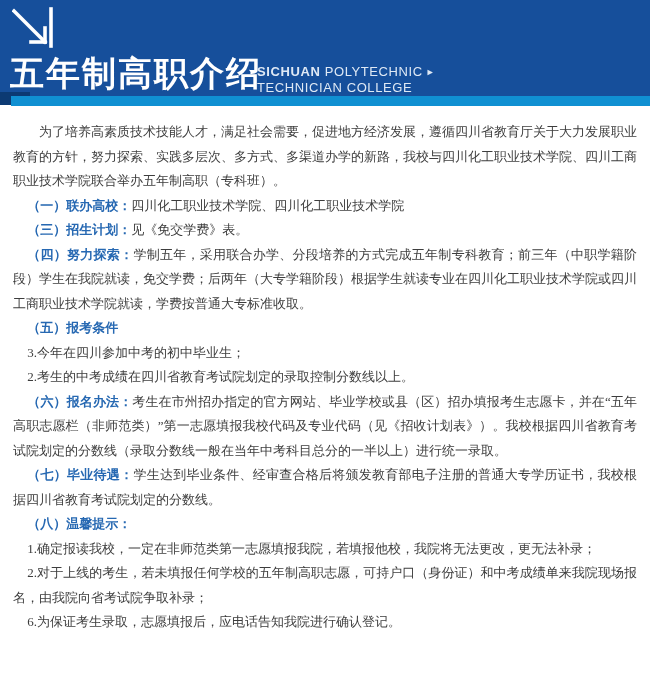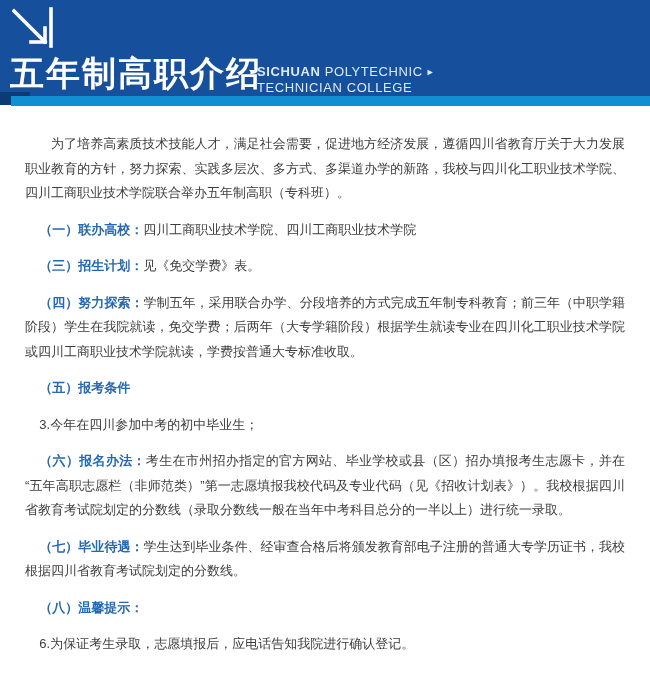--- a/index.html
+++ b/index.html
@@ -30,21 +30,21 @@
     position:absolute;left:257px;top:64px;
     color:var(--banner-subtext);font-size:13px;letter-spacing:.6px;line-height:15px;white-space:nowrap;
   }
   .banner-org .org-bold{font-weight:bold;}
   .banner-org .tri{font-size:9px;vertical-align:1px;margin-left:3px;}
   
   .content{
     padding:13px 13px 0 13px;
     font-size:13px;line-height:24.5px;color:var(--body-text);
   }
-  .content p{margin:12px;text-align:justify;}
+  .content p{margin:0;text-align:justify;font-family:Liberation Serif, serif;}
   .para-indent2{text-indent:2em;}
   .para-indent1{text-indent:1.1em;}
   .lbl{color:var(--heading-blue);font-weight:bold;}
 </style>
 </head>
 <body>
 
 <header class="banner">
   <div class="banner-bg"></div>
   <div class="banner-corner"></div>
@@ -58,29 +58,32 @@
   <h1 class="banner-title">五年制高职介绍</h1>
   <div class="banner-org">
     <div><span class="org-bold">SICHUAN</span> <span>POLYTECHNIC</span><span class="tri">►</span></div>
     <div>TECHNICIAN COLLEGE</div>
   </div>
 </header>
 
 <main class="content">
   <p class="para-indent2">为了培养高素质技术技能人才，满足社会需要，促进地方经济发展，遵循四川省教育厅关于大力发展职业教育的方针，努力探索、实践多层次、多方式、多渠道办学的新路，我校与四川化工职业技术学院、四川工商职业技术学院联合举办五年制高职（专科班）。</p>
 
-  <p class="para-indent1"><span class="lbl">（一）联办高校：</span><span>四川工商职业技术学院、四川工商职业技术学院</span></p>
+  <p class="para-indent1"><span class="lbl">（一）联办高校：</span><span>四川化工职业技术学院、四川化工职业技术学院</span></p>
 
 
   <p class="para-indent1"><span class="lbl">（三）招生计划：</span><span>见《免交学费》表。</span></p>
 
   <p class="para-indent1"><span class="lbl">（四）努力探索：</span><span>学制五年，采用联合办学、分段培养的方式完成五年制专科教育；前三年（中职学籍阶段）学生在我院就读，免交学费；后两年（大专学籍阶段）根据学生就读专业在四川化工职业技术学院或四川工商职业技术学院就读，学费按普通大专标准收取。</span></p>
 
   <p class="para-indent1"><span class="lbl">（五）报考条件</span></p>
   <p class="para-indent1">3.今年在四川参加中考的初中毕业生；</p>
+  <p class="para-indent1">2.考生的中考成绩在四川省教育考试院划定的录取控制分数线以上。</p>
 
   <p class="para-indent1"><span class="lbl">（六）报名办法：</span><span>考生在市州招办指定的官方网站、毕业学校或县（区）招办填报考生志愿卡，并在“五年高职志愿栏（非师范类）”第一志愿填报我校代码及专业代码（见《招收计划表》）。我校根据四川省教育考试院划定的分数线（录取分数线一般在当年中考科目总分的一半以上）进行统一录取。</span></p>
 
   <p class="para-indent1"><span class="lbl">（七）毕业待遇：</span><span>学生达到毕业条件、经审查合格后将颁发教育部电子注册的普通大专学历证书，我校根据四川省教育考试院划定的分数线。</span></p>
 
   <p class="para-indent1"><span class="lbl">（八）温馨提示：</span></p>
+  <p class="para-indent1">1.确定报读我校，一定在非师范类第一志愿填报我院，若填报他校，我院将无法更改，更无法补录；</p>
+  <p class="para-indent1">2.对于上线的考生，若未填报任何学校的五年制高职志愿，可持户口（身份证）和中考成绩单来我院现场报名，由我院向省考试院争取补录；</p>
   <p class="para-indent1">6.为保证考生录取，志愿填报后，应电话告知我院进行确认登记。</p>
 </main>
 
 </body></html>

